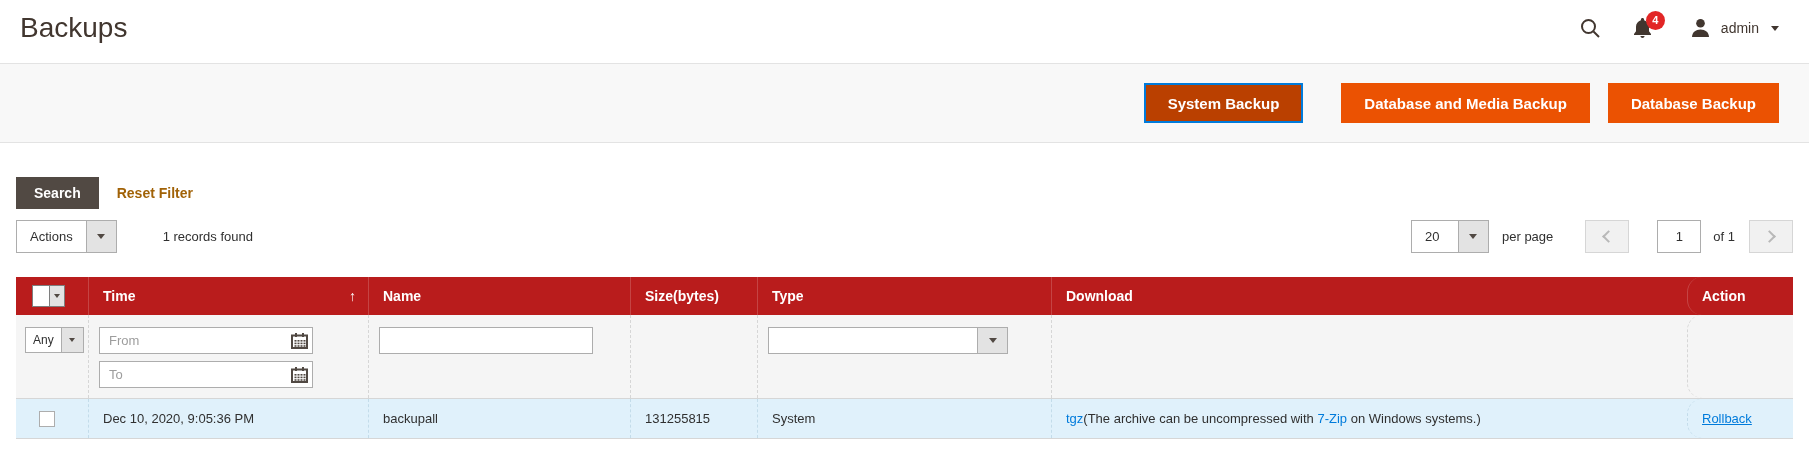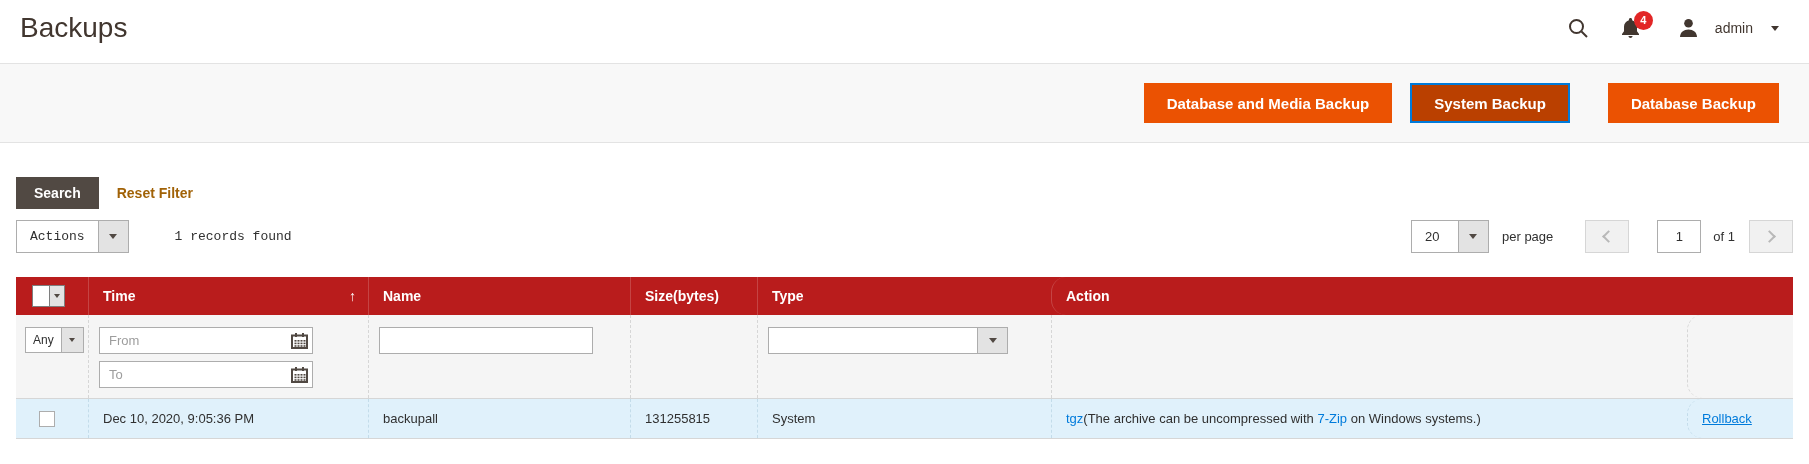--- a/index.html
+++ b/index.html
@@ -13,21 +13,21 @@
   .page-header { height:55px; display:flex; align-items:center; justify-content:space-between; padding:0 30px 0 20px; }
   .page-title { font-size:28px; color:#41362f; font-weight:400; }
   .header-actions { display:flex; align-items:center; gap:32px; }
   .icon-btn { background:none; border:none; padding:0; cursor:pointer; display:flex; align-items:center; }
   .notif { position:relative; margin-right:8px; }
   .badge {
     position:absolute; top:-7px; right:-13px; background:#e22626; color:#fff;
     font-size:11px; font-weight:700; border-radius:50%; min-width:19px; height:19px;
     display:flex; align-items:center; justify-content:center; padding:0 3px;
   }
-  .user-menu { display:flex; align-items:center; gap:18px; cursor:pointer; }
+  .user-menu { display:flex; align-items:center; gap:12px; cursor:pointer; }
   .username { font-size:14px; color:#41362f; }
   .caret-down { width:0; height:0; border-left:4px solid transparent; border-right:4px solid transparent; border-top:5px solid #41362f; margin-top:2px; }
 
   
   .button-band {
     margin-top:8px; height:80px; background:#f8f8f8;
     border-top:1px solid #e3e3e3; border-bottom:1px solid #e3e3e3;
     display:flex; align-items:center; justify-content:flex-end; gap:18px; padding-right:30px;
   }
   .btn-orange {
@@ -39,21 +39,21 @@
   
   .filter-actions { margin-top:34px; padding:0 16px; display:flex; align-items:center; }
   .btn-search {
     background:#514943; color:#fff; border:1px solid #514943;
     font-family:inherit; font-weight:700; font-size:14px; height:32px; padding:0 17px; cursor:pointer;
   }
   .reset-link { color:#a16207; font-weight:600; font-size:14px; margin-left:18px; text-decoration:none; cursor:pointer; }
 
   
   .grid-toolbar { margin-top:11px; padding:0 16px; display:flex; align-items:center; justify-content:space-between; }
-  .gt-left { display:flex; align-items:center;font-family:Liberation Mono, monospace; }
+  .gt-left { display:flex; align-items:center; }
   .split-select { display:inline-flex; border:1px solid #adadad; background:#fff; height:33px; align-items:stretch; cursor:pointer; }
   .split-select .val { display:flex; align-items:center; padding:0 13px; font-size:13px; color:#303030; }
   .split-select .arrow-box { width:30px; background:#e3e3e3; border-left:1px solid #adadad; display:flex; align-items:center; justify-content:center; }
   .tri-down { width:0; height:0; border-left:4px solid transparent; border-right:4px solid transparent; border-top:5px solid #514943; }
   .records { margin-left:46px; font-size:13px; color:#303030; }
   .pager { display:flex; align-items:center; }
   .pp-select .val { min-width:46px; justify-content:flex-start; }
   .per-page-label { margin-left:13px; font-size:13px; }
   .pg-btn { width:44px; height:33px; background:#f1f1f1; border:1px solid #d6d6d6; display:flex; align-items:center; justify-content:center; padding:0; }
   .pg-btn.prev { margin-left:32px; }
@@ -136,22 +136,22 @@
             <path d="M0 18c0-4.8 3.8-7.6 8.5-7.6S17 13.2 17 18H0z" fill="#41362f"></path>
           </svg>
       </span>
       <span class="username">admin</span>
       <span class="caret-down"></span>
     </div>
   </div>
 </div>
 
 <div class="button-band">
+  <button class="btn-orange is-focused">System Backup</button>
   <button class="btn-orange">Database and Media Backup</button>
-  <button class="btn-orange is-focused">System Backup</button>
   <button class="btn-orange">Database Backup</button>
 </div>
 
 <div class="filter-actions">
   <button class="btn-search">Search</button>
   <a class="reset-link">Reset Filter</a>
 </div>
 
 <div class="grid-toolbar">
   <div class="gt-left">
@@ -198,20 +198,23 @@
       <span class="sort-arrow">↑</span>
     </div>
     <div class="hcell col-name">
       <span>Name</span>
     </div>
     <div class="hcell col-size">
       <span>Size(bytes)</span>
     </div>
     <div class="hcell col-type">
       <span>Type</span>
+    </div>
+    <div class="hcell col-download">
+      <span>Download</span>
     </div>
     <div class="hcell col-action">
       <span>Action</span>
     </div>
   </div>
 
   <div class="grid-row filter-row">
     <div class="fcell col-check">
       <div class="split-select any-select">
         <span class="val">Any</span>

